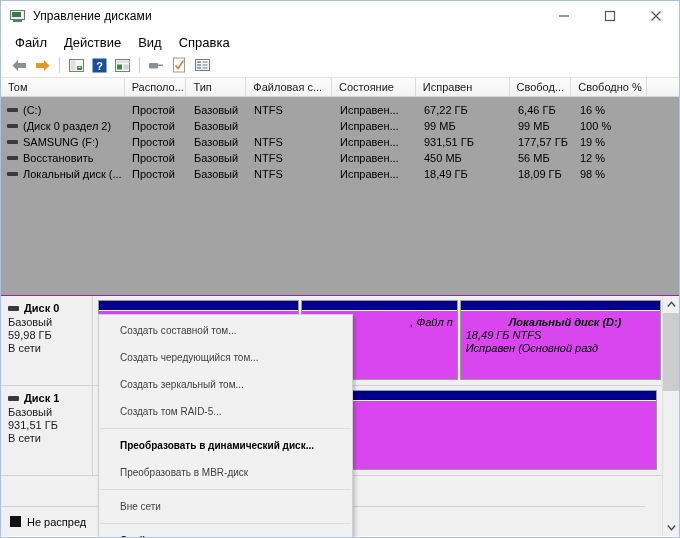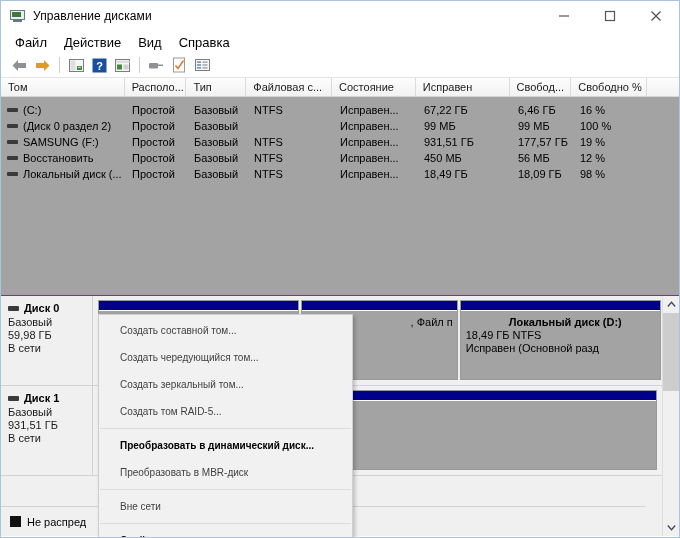--- a/index.html
+++ b/index.html
@@ -222,25 +222,26 @@
     line-height: 13px;
   }
   .partbar {
     flex: 1;
     padding: 4px 5px 5px 5px;
     box-sizing: border-box;
     display: flex;
     gap: 2px;
   }
   .part {
-    background: #a3a3a3;
+    background: #d946ef;
     border: 1px solid #9a9a9a;
     box-sizing: border-box;
     position: relative;
     overflow: hidden;
+    font-style: italic;
   }
   .part .pcap {
     height: 9px;
     background: #00008b;
     border-bottom: 1px solid #ffffff;
   }
   .part .pbody {
     padding: 5px 4px 0 5px;
     font-size: 11px;
     line-height: 13px;

